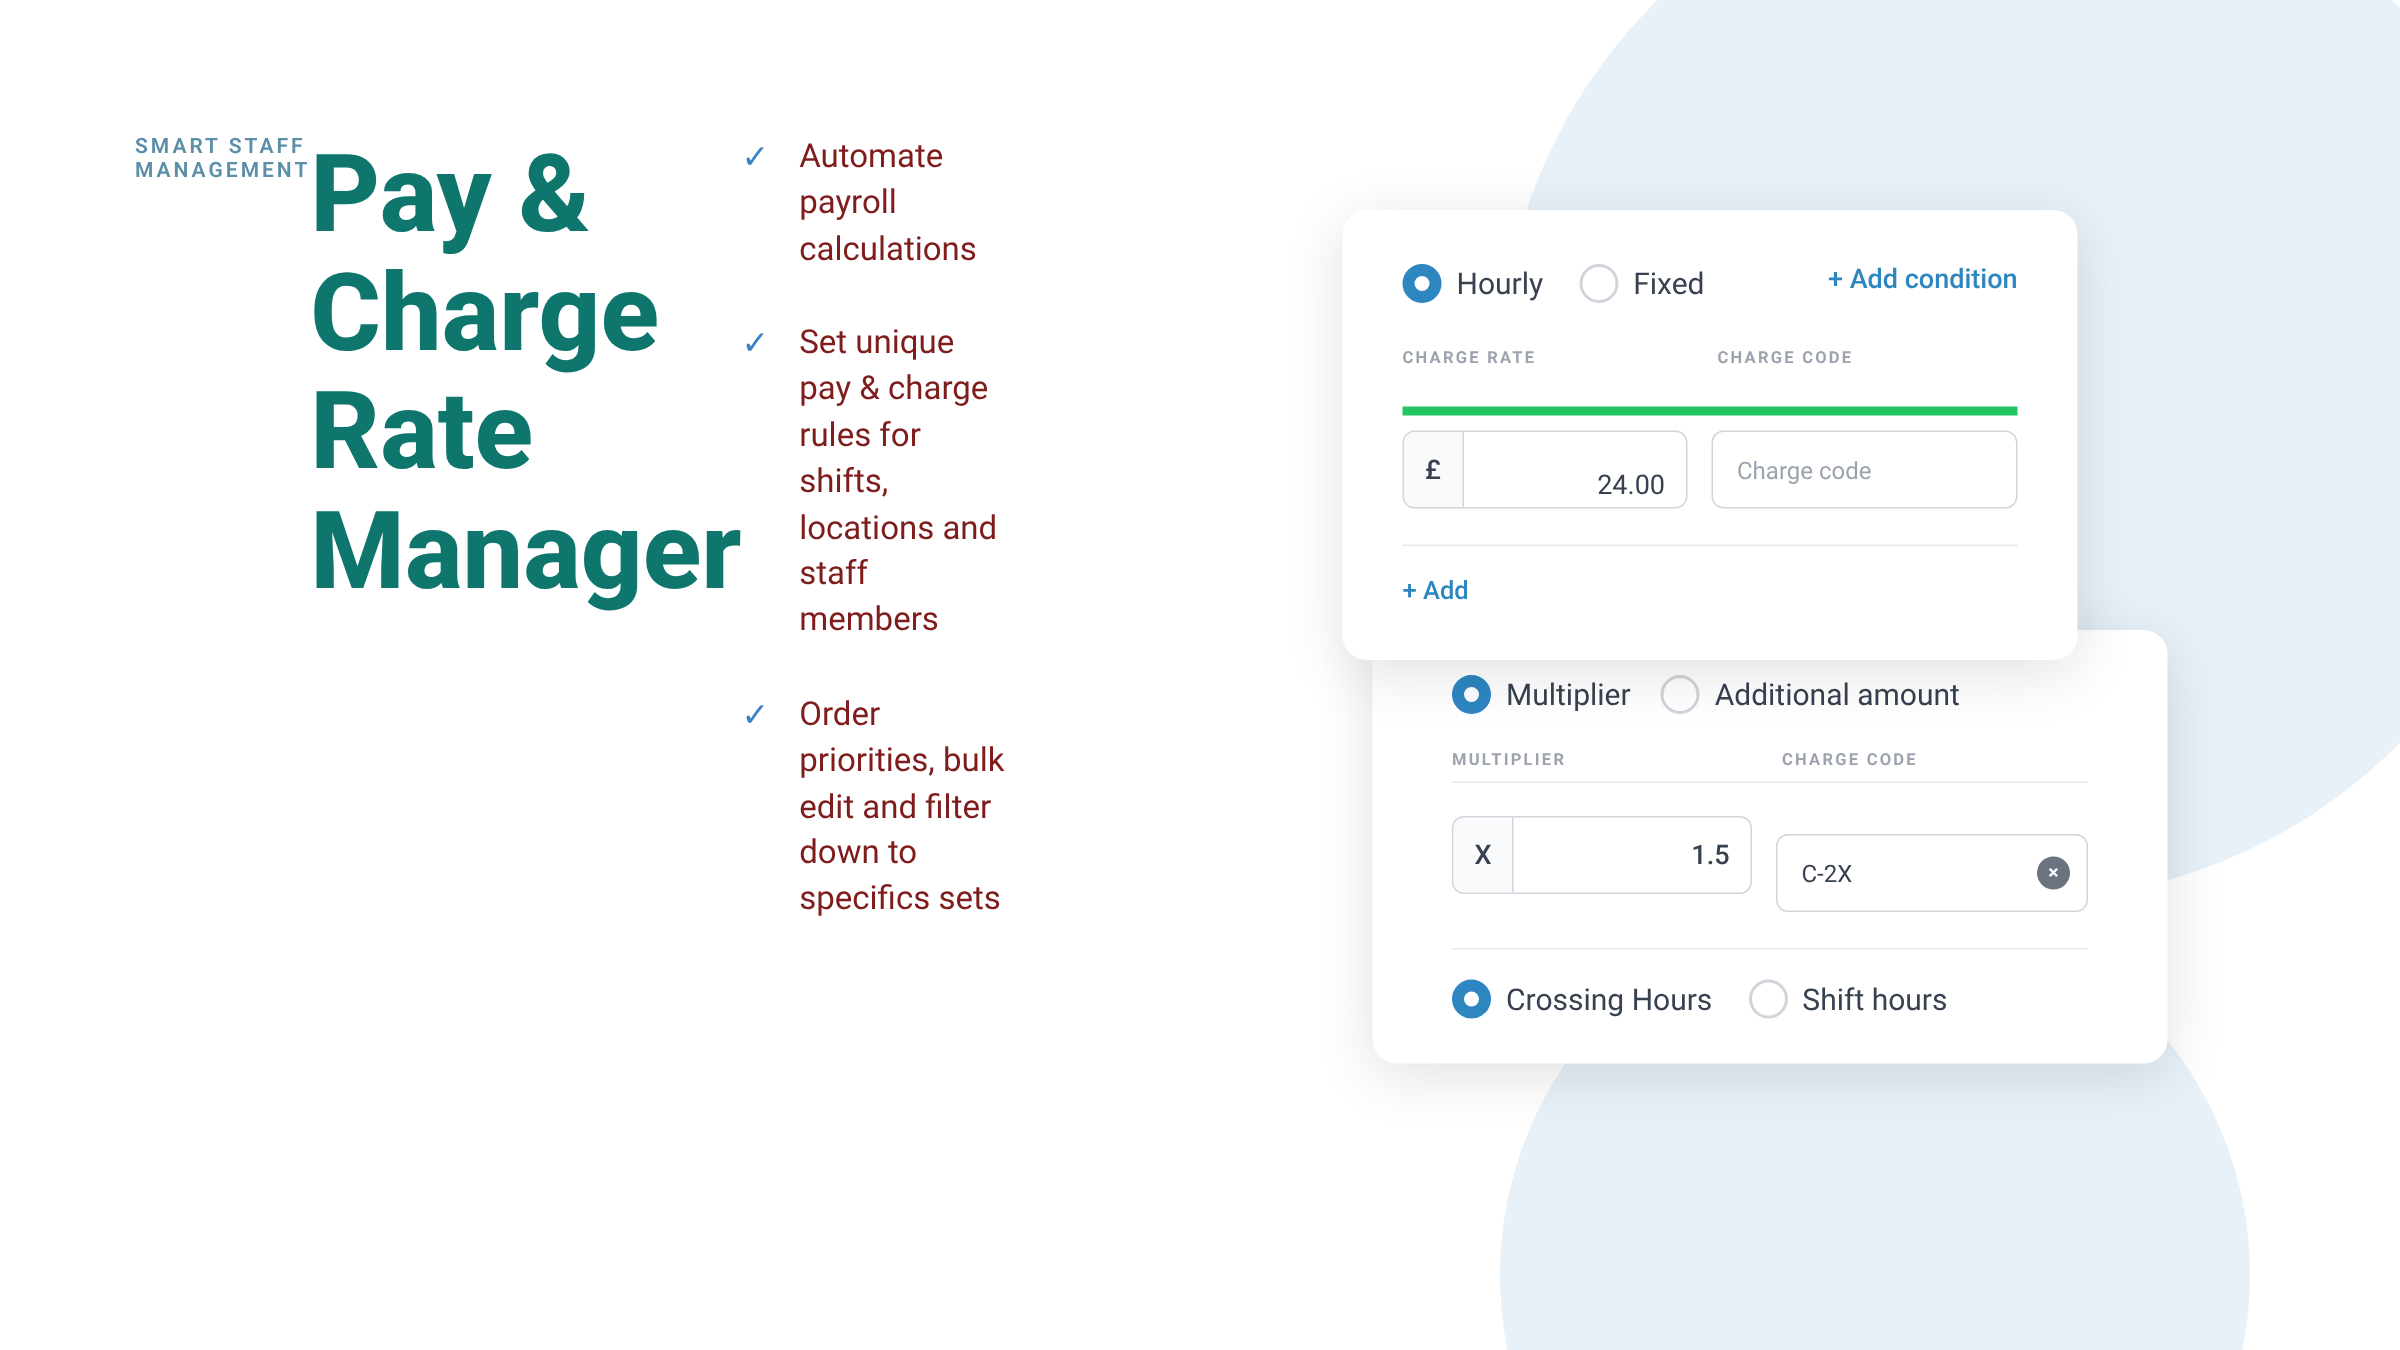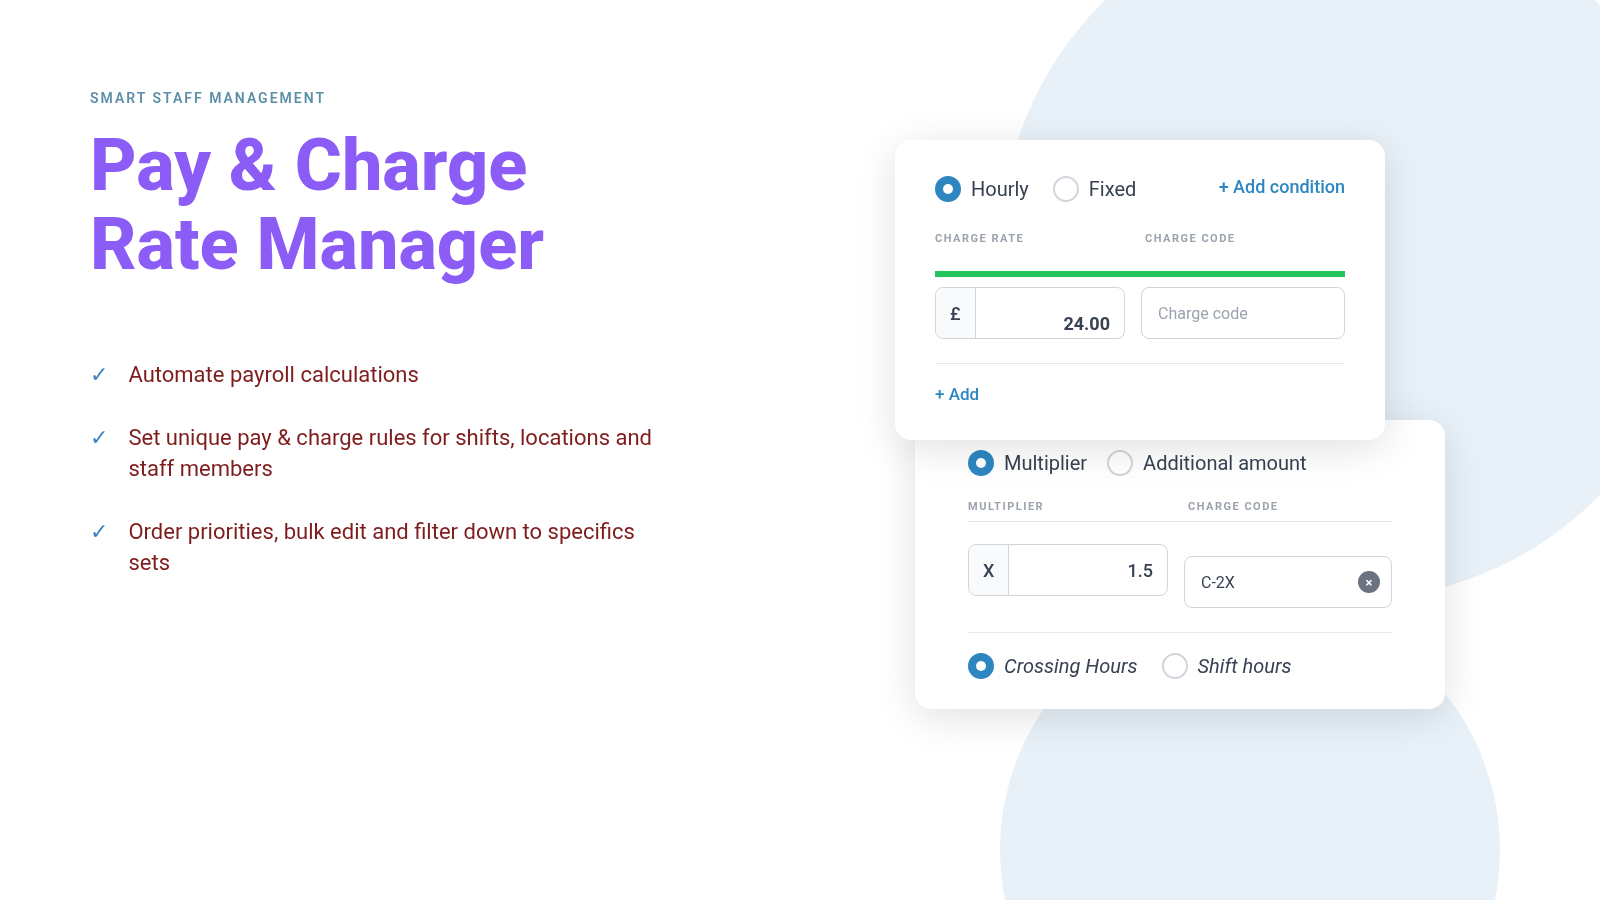--- a/index.html
+++ b/index.html
@@ -42,37 +42,37 @@
       height: 900px;
       position: relative;
       z-index: 1;
     }
 
     
     .left-panel {
       flex: 0 0 750px;
       padding: 90px 80px 80px 90px;
       display: flex;
-      flex-direction: column;
+      flex-direction: row;
       justify-content: flex-start;
     }
 
     .subtitle {
       font-size: 14px;
       font-weight: 600;
       letter-spacing: 2px;
       color: #5b8fa8;
       text-transform: uppercase;
       margin-bottom: 20px;
     }
 
     .main-title {
       font-size: 72px;
       font-weight: 800;
-      color: #8b5cf6;
+      color: #0f766e;
       line-height: 1.1;
       margin-bottom: 76px;
     }
 
     .features-list {
       list-style: none;
       display: flex;
       flex-direction: column;
       gap: 32px;
     }
@@ -246,21 +246,21 @@
       color: #374151;
       font-weight: 500;
     }
 
     .currency-value {
       flex: 1;
       text-align: right;
       padding-right: 14px;
       font-size: 18px;
       color: #374151;
-      font-weight: 700;
+      font-weight: 400;
       margin-top: 20px;
     }
 
     .code-input {
       flex: 1;
       height: 52px;
       border: 1.5px solid #d1d5db;
       border-radius: 8px;
       padding: 0 16px;
       font-size: 16px;
@@ -373,21 +373,20 @@
       font-size: 13px;
       cursor: pointer;
       font-weight: 700;
     }
 
     .radio-group-crossing {
       display: flex;
       align-items: center;
       gap: 24px;
       margin-top: 4px;
-      font-style: italic;
     }
   </style>
 </head>
 <body>
 
 <div class="bg-circle"></div>
 <div class="bg-circle-bottom"></div>
 
 <div class="page-layout">
 

